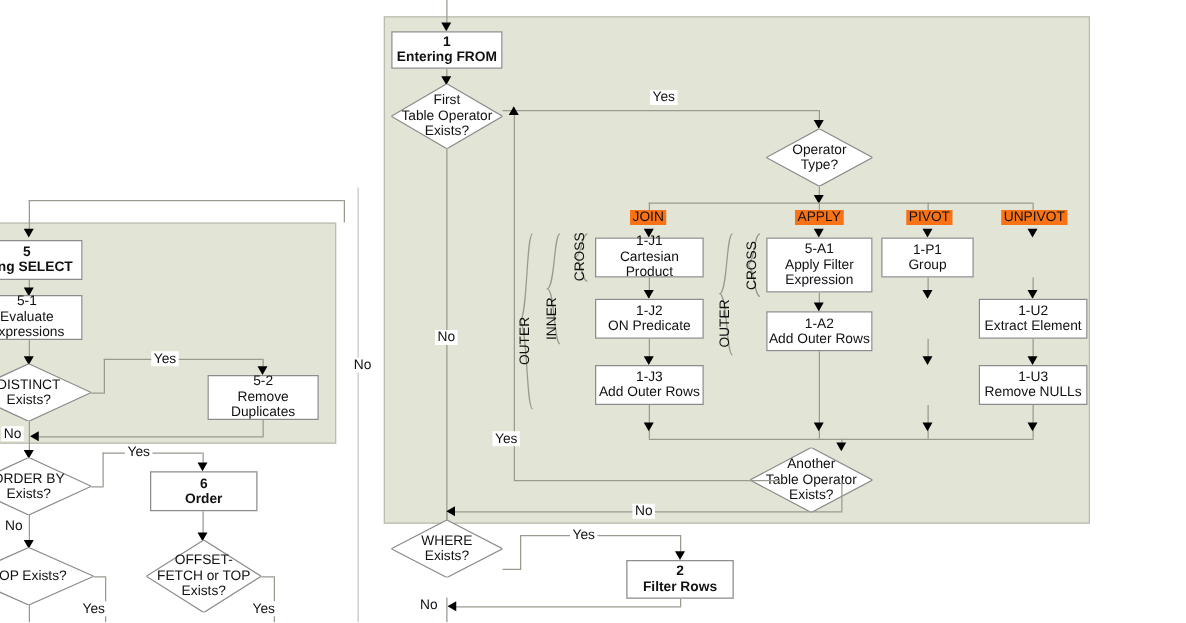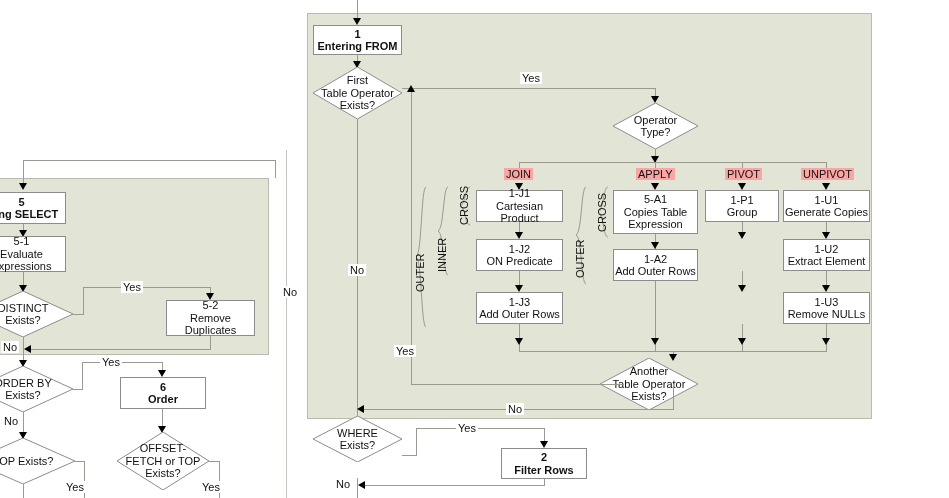--- a/index.html
+++ b/index.html
@@ -22,21 +22,21 @@
   .ln{position:absolute;background:#9a9a90;}
   .lnh{height:1px;}
   .lnv{width:1px;}
   .arw{position:absolute;width:0;height:0;}
   .arw.dn{border-left:4.5px solid transparent;border-right:4.5px solid transparent;border-top:7px solid #000;}
   .arw.up{border-left:4.5px solid transparent;border-right:4.5px solid transparent;border-bottom:7px solid #000;}
   .arw.lf{border-top:4.5px solid transparent;border-bottom:4.5px solid transparent;border-right:7px solid #000;}
   .lbl{position:absolute;background:#ffffff;font-size:11px;color:#111;line-height:12px;
        padding:0 2px;white-space:nowrap;}
   .lbl.ong{background:#ffffff;}
-  .cap{position:absolute;background:#fca5a5;font-size:11px;color:#111;line-height:12px;
+  .cap{position:absolute;background:#f97316;font-size:11px;color:#111;line-height:12px;
        padding:0 2px;white-space:nowrap;}
   .vlbl{position:absolute;font-size:11px;color:#111;white-space:nowrap;
         transform-origin:0 0;transform:rotate(-90deg);}
   .brace{position:absolute;}
   .brace svg{display:block;}
 </style>
 </head>
 <body>
 
 <div id="canvas">
@@ -246,21 +246,21 @@
     </svg>
   </div>
   <div class="vlbl" style="left:414px;top:292px;">OUTER</div>
 
   <div class="ln lnv" style="left:655px;top:162px;height:11px;"></div>
   <div class="cap" style="left:636px;top:168px;">APPLY</div>
   <div class="arw dn" style="left:650.5px;top:183px;"></div>
 
   <div class="box" style="left:613px;top:190px;width:85px;height:44px;">
     <div class="l1 hdr">5-A1</div>
-    <div class="l2">Copies Table Expression</div>
+    <div class="l2">Apply Filter Expression</div>
   </div>
   <div class="ln lnv" style="left:655px;top:234px;height:16px;"></div>
   <div class="arw dn" style="left:650.5px;top:242px;"></div>
 
   <div class="box" style="left:613px;top:249px;width:85px;height:32px;">
     <div class="l1 hdr">1-A2</div>
     <div class="l2">Add Outer Rows</div>
   </div>
   <div class="ln lnv" style="left:655px;top:281px;height:70px;"></div>
   <div class="arw dn" style="left:650.5px;top:338px;"></div>
@@ -293,24 +293,20 @@
   <div class="ln lnv" style="left:742px;top:271px;height:20px;"></div>
   <div class="arw dn" style="left:737.5px;top:285px;"></div>
 
   <div class="ln lnv" style="left:742px;top:324px;height:27px;"></div>
   <div class="arw dn" style="left:737.5px;top:338px;"></div>
 
   <div class="ln lnv" style="left:826px;top:162px;height:11px;"></div>
   <div class="cap" style="left:801px;top:168px;">UNPIVOT</div>
   <div class="arw dn" style="left:821.5px;top:183px;"></div>
 
-  <div class="box" style="left:783px;top:190px;width:87px;height:32px;">
-    <div class="l1 hdr">1-U1</div>
-    <div class="l2">Generate Copies</div>
-  </div>
   <div class="ln lnv" style="left:826px;top:222px;height:16px;"></div>
   <div class="arw dn" style="left:821.5px;top:232px;"></div>
 
   <div class="box" style="left:783px;top:239px;width:87px;height:32px;">
     <div class="l1 hdr">1-U2</div>
     <div class="l2">Extract Element</div>
   </div>
   <div class="ln lnv" style="left:826px;top:271px;height:20px;"></div>
   <div class="arw dn" style="left:821.5px;top:285px;"></div>
 

